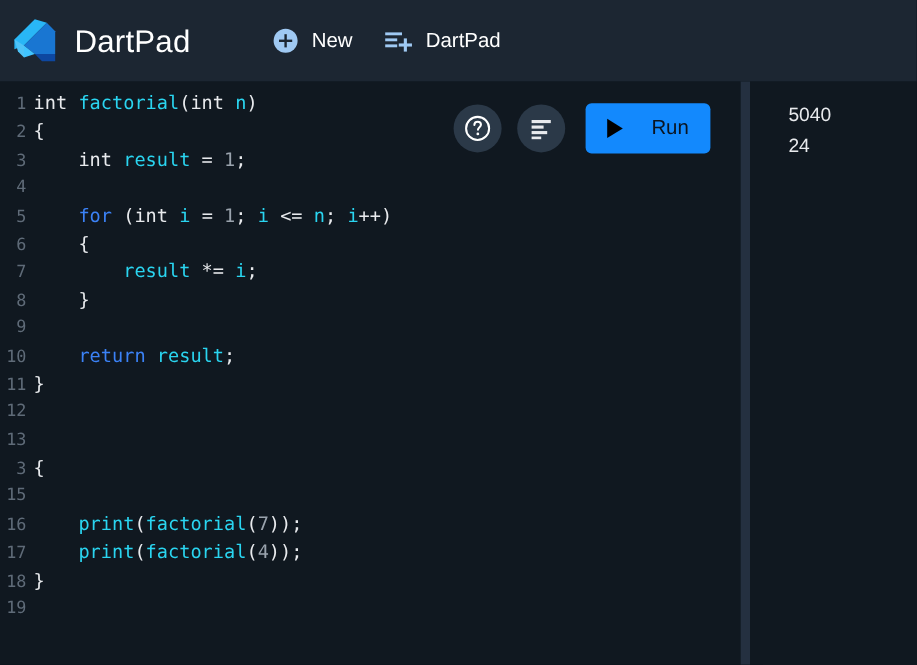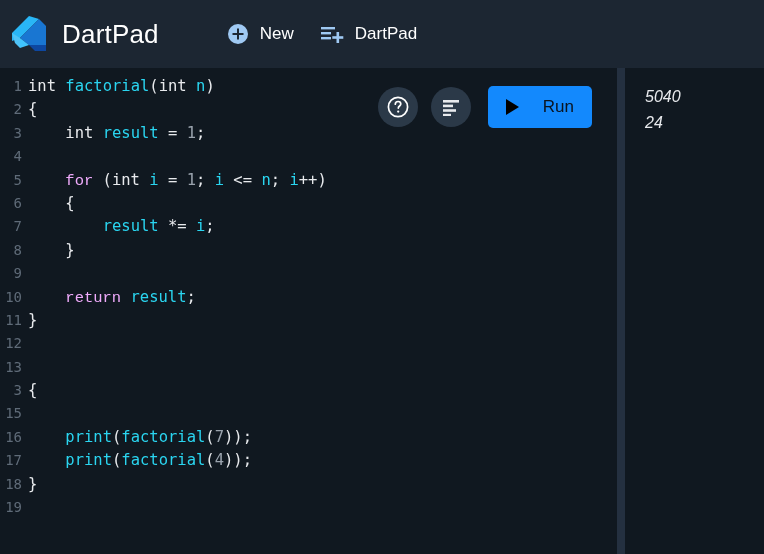--- a/index.html
+++ b/index.html
@@ -128,21 +128,21 @@
   }
 
   .code-text {
     padding-left: 6px;
     color: #e8eaed;
     white-space: pre;
   }
 
   
   .t-plain   { color: #e8eaed; }
-  .t-kw      { color: #f0abfc; font-family: Liberation Mono, monospace; }
+  .t-kw      { color: #3b82f6; }
   .t-type    { color: #e8eaed; }
   .t-ident   { color: #2ad5f0; }
   .t-num     { color: #9aa3ad; }
   .t-punct   { color: #e8eaed; }
 
   
   .editor-toolbar {
     position: absolute;
     top: 18px;
     right: 25px;
@@ -199,24 +199,23 @@
     width: 8px;
     flex: 0 0 8px;
     background: #243040;
     cursor: col-resize;
   }
 
   
   .output-pane {
     flex: 1 1 auto;
     background: #101820;
-    padding: 16px 0 0 20px;
+    padding: 16px 0 0 32px;
     box-sizing: border-box;
     overflow: hidden;
-    font-style: italic;
   }
 
   .output-line {
     color: #e8eaed;
     font-size: 16px;
     line-height: 26px;
     font-family: "Liberation Sans", sans-serif;
     white-space: pre;
   }
 </style>

